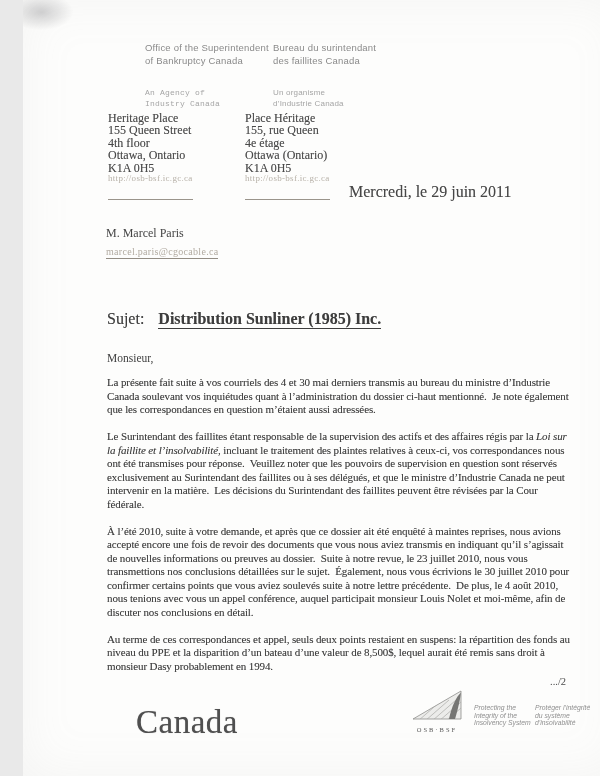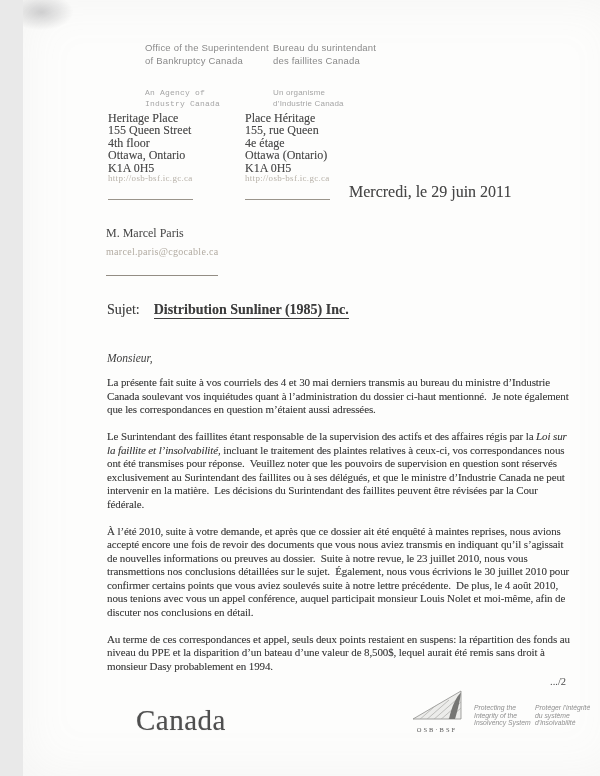--- a/index.html
+++ b/index.html
@@ -60,44 +60,44 @@
     text-shadow:0 0 0.5px rgba(70,70,70,0.35);
   }
   
   .recipient{ position:absolute; top:226px; left:83px; }
   .recipient-name{ font-size:12px; color:#454545; }
   .recipient-email{
     display:inline-block; margin-top:2px;
     font-size:10px; letter-spacing:0.3px;
     color:#b2aba1;
     border-bottom:1px solid #938d84;
-    padding-bottom:18px;
-  }
-  
-  .subject{ position:absolute; top:302px; left:84px; font-size:14px; color:#3d3d3d; }
+    padding-bottom:1px;
+  }
+  
+  .subject{ position:absolute; top:310px; left:84px; font-size:16px; color:#3d3d3d; }
   .subject-label{ text-shadow:0 0 0.5px rgba(60,60,60,0.4); }
   .subject-text{
     margin-left:14px; font-weight:bold;
     border-bottom:1.3px solid #3d3d3d; padding-bottom:0.5px;
     text-shadow:0 0 0.5px rgba(60,60,60,0.4);
   }
-  .salutation{ position:absolute; top:352px; left:84px; font-size:11.5px;font-style:italic; }
+  .salutation{ position:absolute; top:352px; left:84px; font-size:11.5px; }
   .body-col{
     position:absolute; top:376px; left:84px; width:464px;
     font-size:11px; line-height:13.5px; letter-spacing:-0.12px;
     color:#3d3d3d;
     text-shadow:0 0 0.5px rgba(60,60,60,0.38);
   }
   .body-col p{ margin-bottom:13.5px; white-space:pre-wrap; }
   .body-col .ital{ font-style:italic; }
   .page-marker{ position:absolute; top:676px; left:527px; font-size:10.5px; color:#4a4a4a; }
   
   .wordmark{
     position:absolute; top:704px; left:113px;
-    font-size:29px; color:#4f4f4f; letter-spacing:0.5px;
+    font-size:33px; color:#4f4f4f; letter-spacing:0.5px;
     text-shadow:0 0 0.8px rgba(70,70,70,0.4);
   }
   .osb-logo{ position:absolute; top:690px; left:389px; width:50px; text-align:center; }
   .osb-logo-text{
     display:block; margin-top:1px;
     font-size:6.5px; letter-spacing:2px; color:#5a5a5a;
     white-space:nowrap;
   }
   .tagline{
     position:absolute; top:704px;

